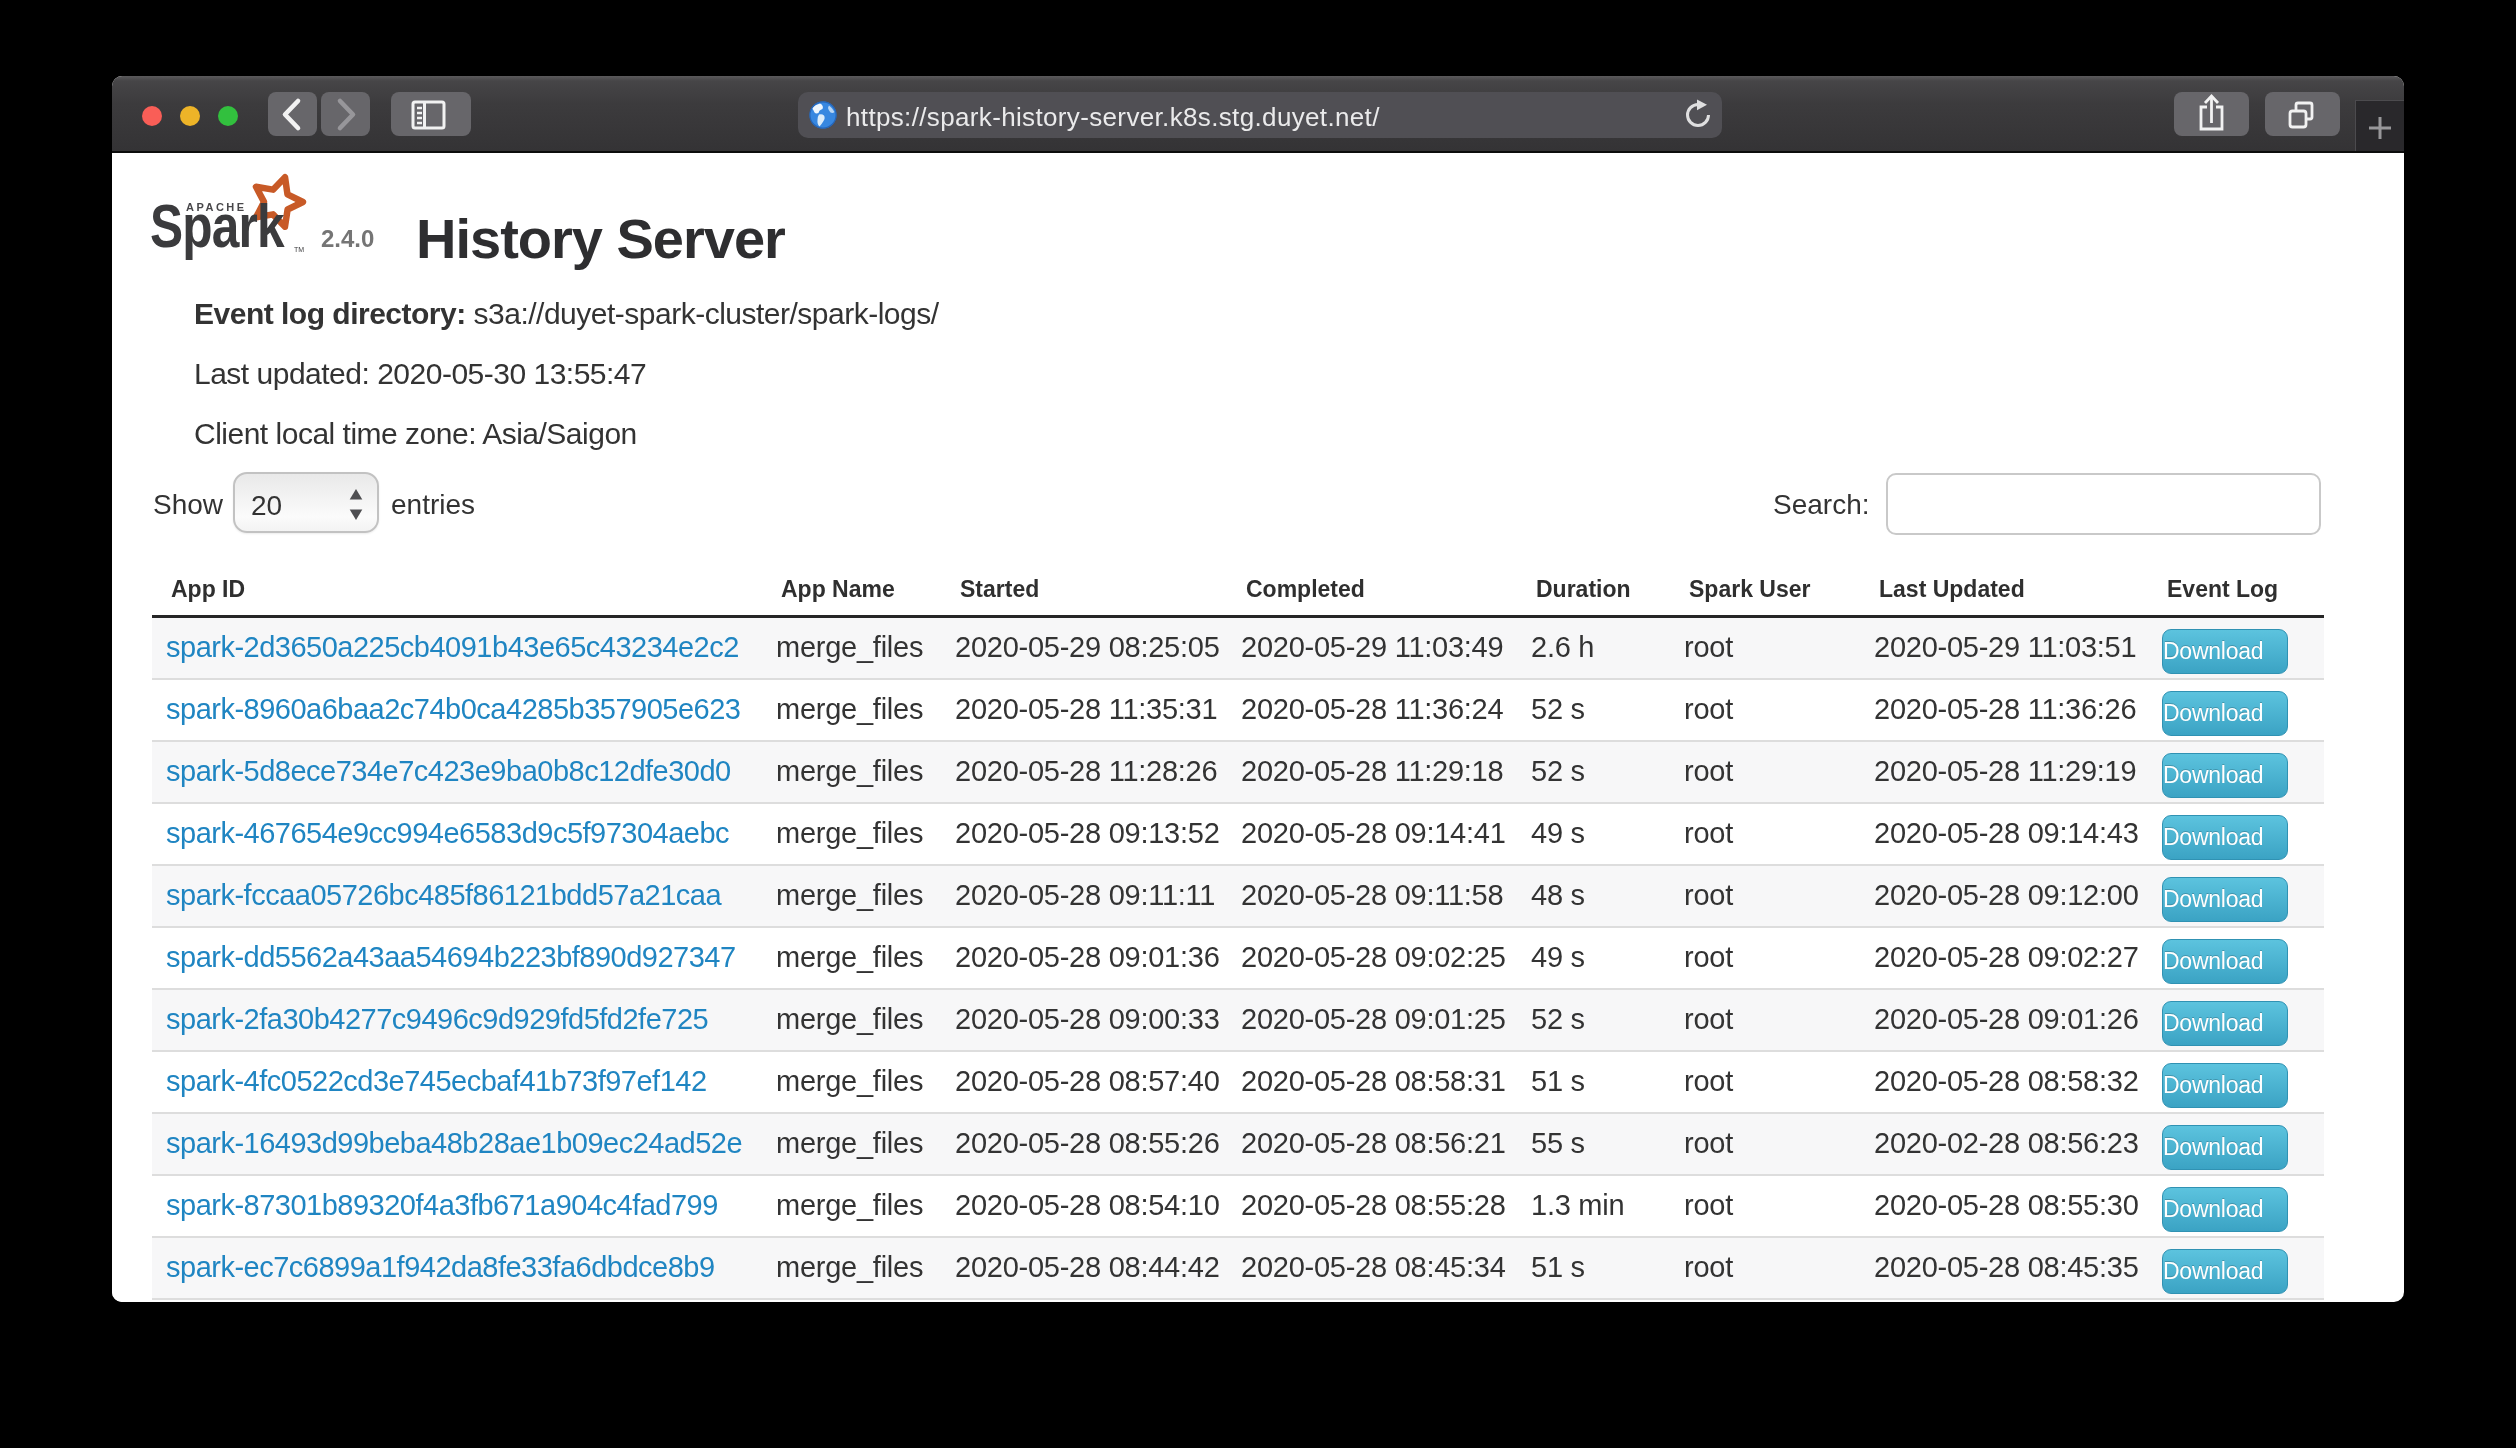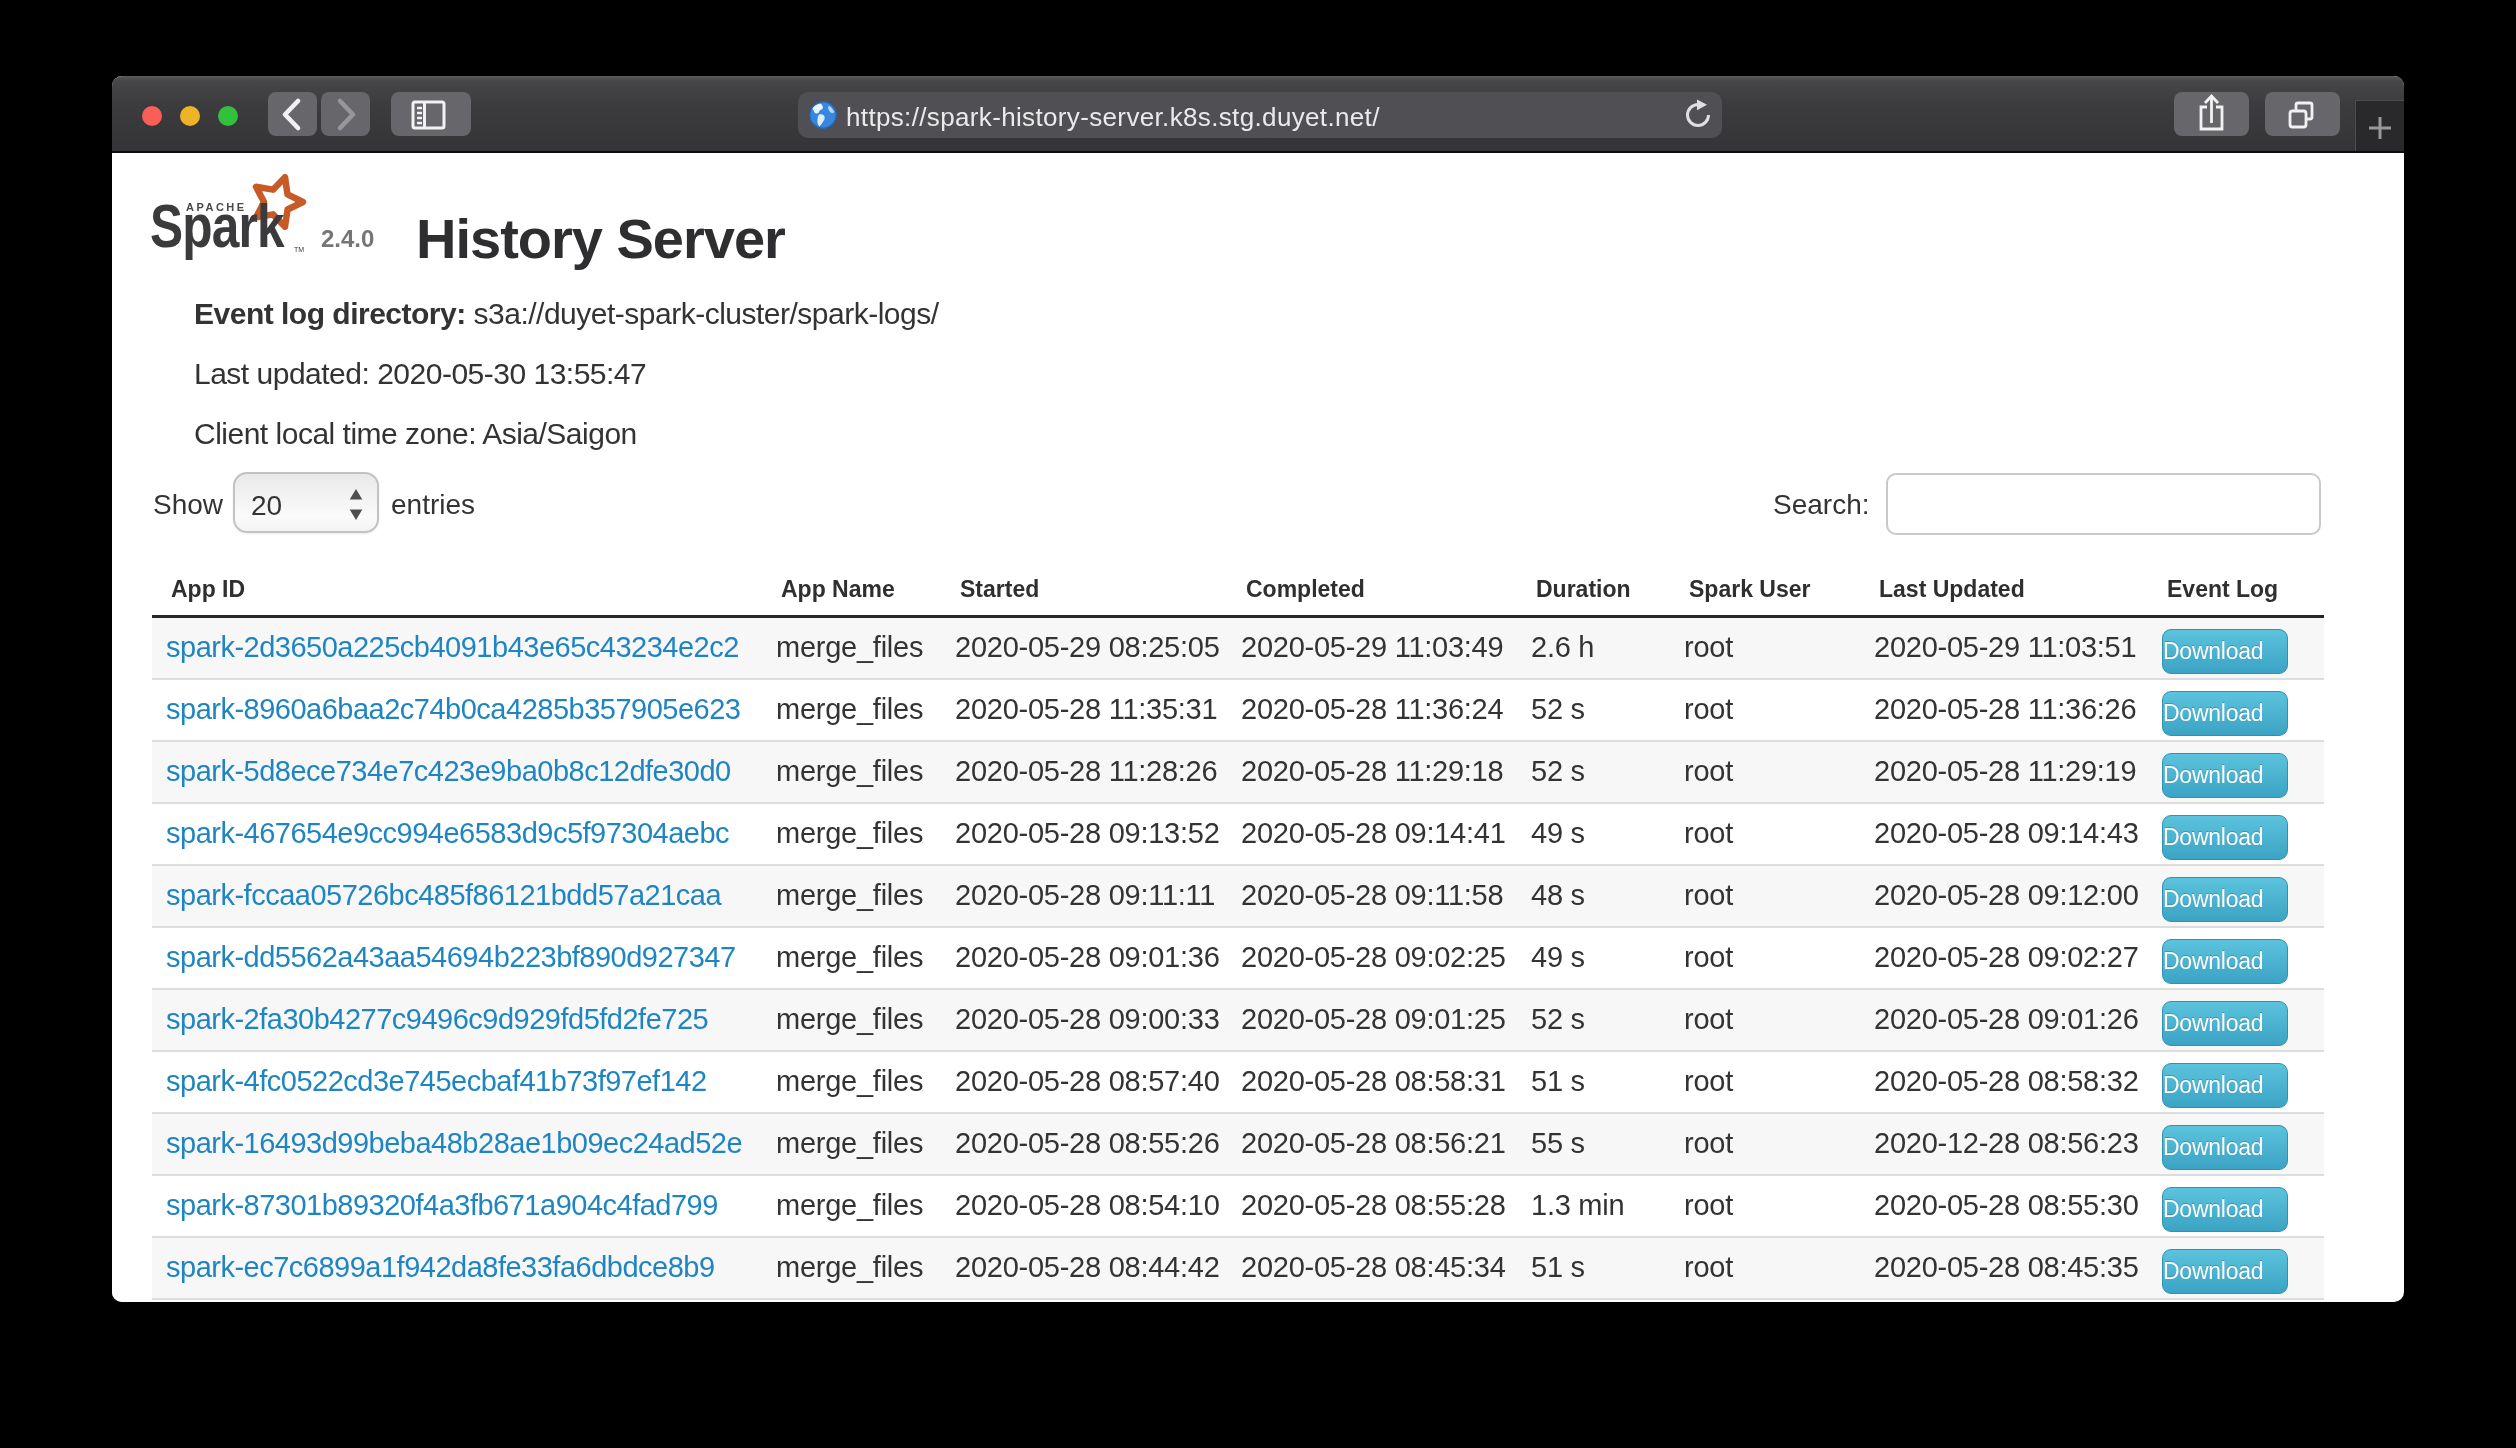--- a/index.html
+++ b/index.html
@@ -241,21 +241,21 @@
             <td>2020-05-28 08:58:32</td>
             <td class="dl"><span class="dlbtn">Download</span></td>
           </tr>
       <tr>
             <td><a>spark-16493d99beba48b28ae1b09ec24ad52e</a></td>
             <td>merge_files</td>
             <td>2020-05-28 08:55:26</td>
             <td>2020-05-28 08:56:21</td>
             <td>55 s</td>
             <td>root</td>
-            <td>2020-12-28 08:56:23</td>
+            <td>2020-02-28 08:56:23</td>
             <td class="dl"><span class="dlbtn">Download</span></td>
           </tr>
       <tr>
             <td><a>spark-87301b89320f4a3fb671a904c4fad799</a></td>
             <td>merge_files</td>
             <td>2020-05-28 08:54:10</td>
             <td>2020-05-28 08:55:28</td>
             <td>1.3 min</td>
             <td>root</td>
             <td>2020-05-28 08:55:30</td>

